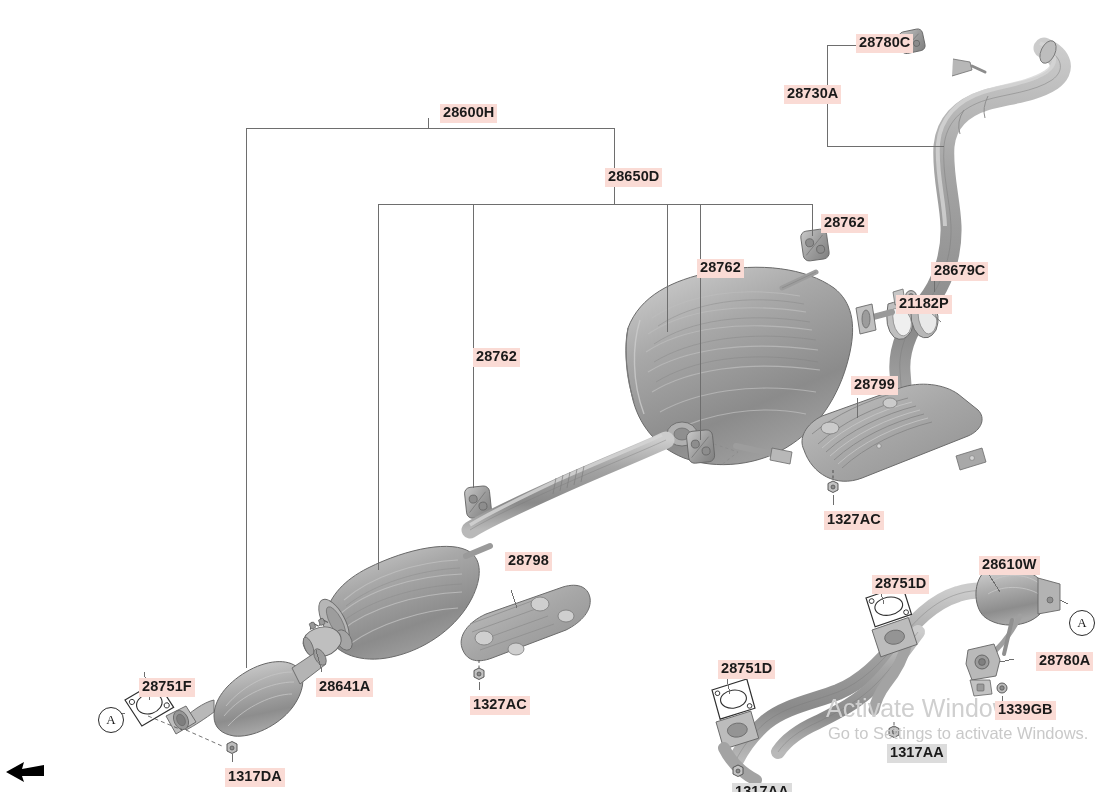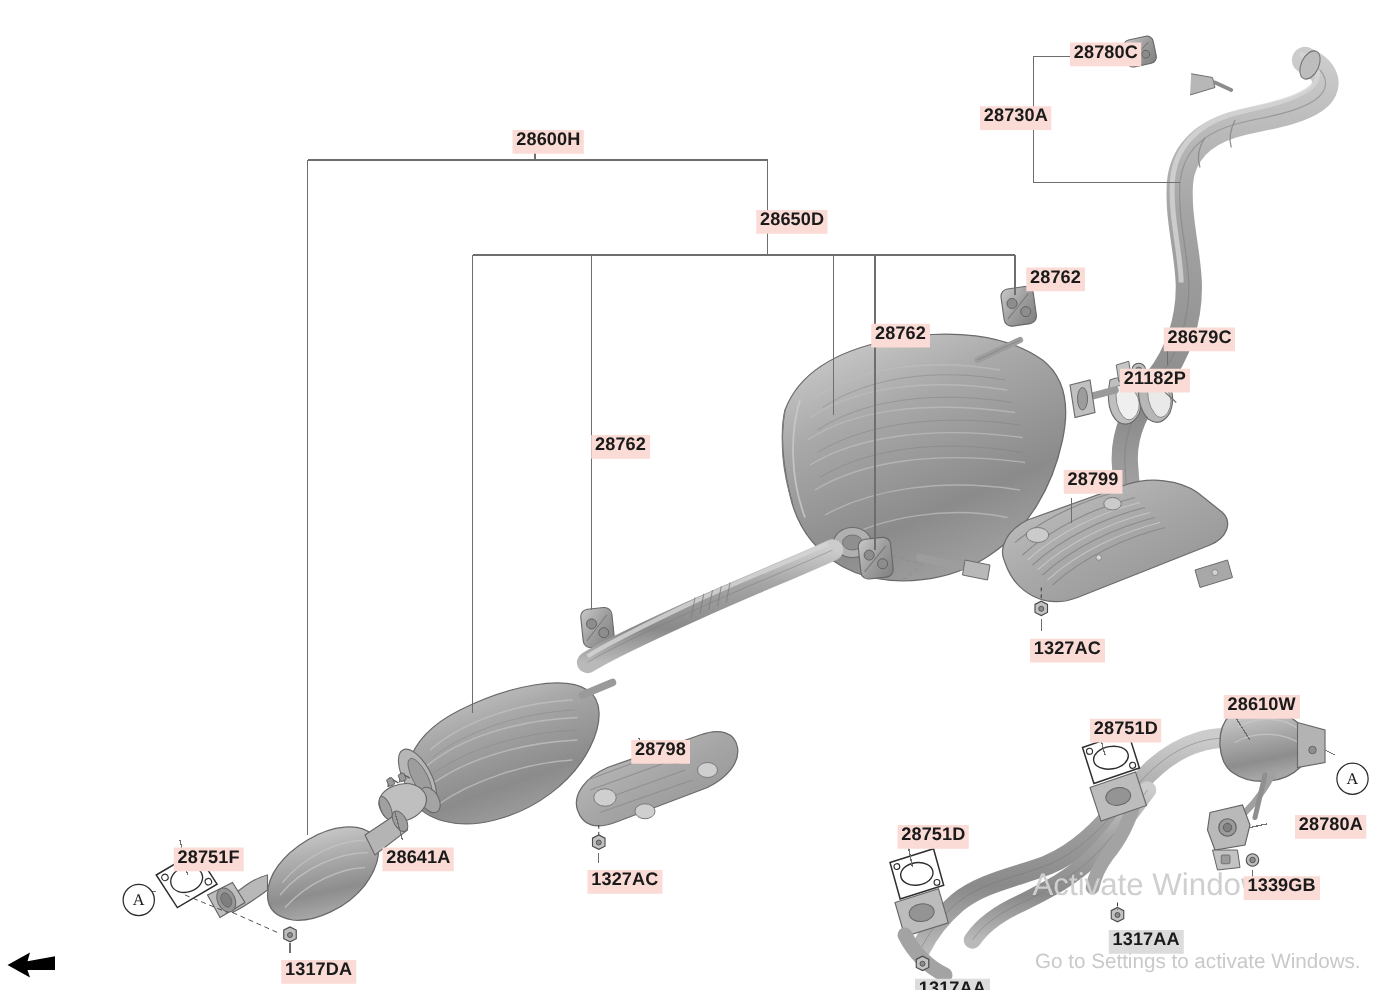--- a/index.html
+++ b/index.html
@@ -54,21 +54,21 @@
     white-space:nowrap;
     pointer-events:none;
     font-family:"DejaVu Sans", sans-serif;
   }
   #wm-win1{
     position:absolute; left:826px; top:694px;
     font-size:25px; color:#cfcfcf; white-space:nowrap; pointer-events:none;
   }
   #wm-win2{
     position:absolute; left:828px; top:724px;
-    font-size:16.5px; color:#c9c9c9; white-space:nowrap; pointer-events:none;margin-top:36px;
+    font-size:16.5px; color:#c9c9c9; white-space:nowrap; pointer-events:none;
   }
   
   #corner-arrow{ position:absolute; left:4px; top:758px; }
   svg.art{ position:absolute; left:0; top:0; pointer-events:none; }
 </style>
 </head>
 <body>
 
 <div id="stage">
 
@@ -496,34 +496,34 @@
       <path d="M1002,696 L1002,712"></path>
 
       <path d="M110,716 L125,713"></path>
       <path d="M1060,600 L1068,604"></path>
     </g>
   </svg>
 
   <div id="wm-win1">Activate Windows</div>
   <div id="wm-win2">Go to Settings to activate Windows.</div>
 
-  <div class="lbl" style="left:392px;top:104px">28600H</div>
+  <div class="lbl" style="left:422px;top:104px">28600H</div>
   <div class="lbl" style="left:587px;top:168px">28650D</div>
   <div class="lbl" style="left:766px;top:85px">28730A</div>
   <div class="lbl" style="left:838px;top:34px">28780C</div>
   <div class="lbl" style="left:803px;top:214px">28762</div>
   <div class="lbl" style="left:679px;top:259px">28762</div>
   <div class="lbl" style="left:455px;top:348px">28762</div>
   <div class="lbl" style="left:913px;top:262px">28679C</div>
   <div class="lbl" style="left:878px;top:295px">21182P</div>
   <div class="lbl" style="left:833px;top:376px">28799</div>
   <div class="lbl" style="left:806px;top:511px">1327AC</div>
-  <div class="lbl" style="left:487px;top:592px">28798</div>
+  <div class="lbl" style="left:487px;top:552px">28798</div>
   <div class="lbl" style="left:452px;top:696px">1327AC</div>
-  <div class="lbl" style="left:288px;top:678px">28641A</div>
+  <div class="lbl" style="left:298px;top:678px">28641A</div>
   <div class="lbl" style="left:121px;top:678px">28751F</div>
   <div class="lbl" style="left:207px;top:768px">1317DA</div>
   <div class="lbl" style="left:961px;top:556px">28610W</div>
   <div class="lbl" style="left:854px;top:575px">28751D</div>
   <div class="lbl" style="left:700px;top:660px">28751D</div>
   <div class="lbl" style="left:1018px;top:652px">28780A</div>
   <div class="lbl" style="left:977px;top:701px">1339GB</div>
   <div class="lbl gray" style="left:869px;top:744px">1317AA</div>
   <div class="lbl gray" style="left:714px;top:783px">1317AA</div>
 

